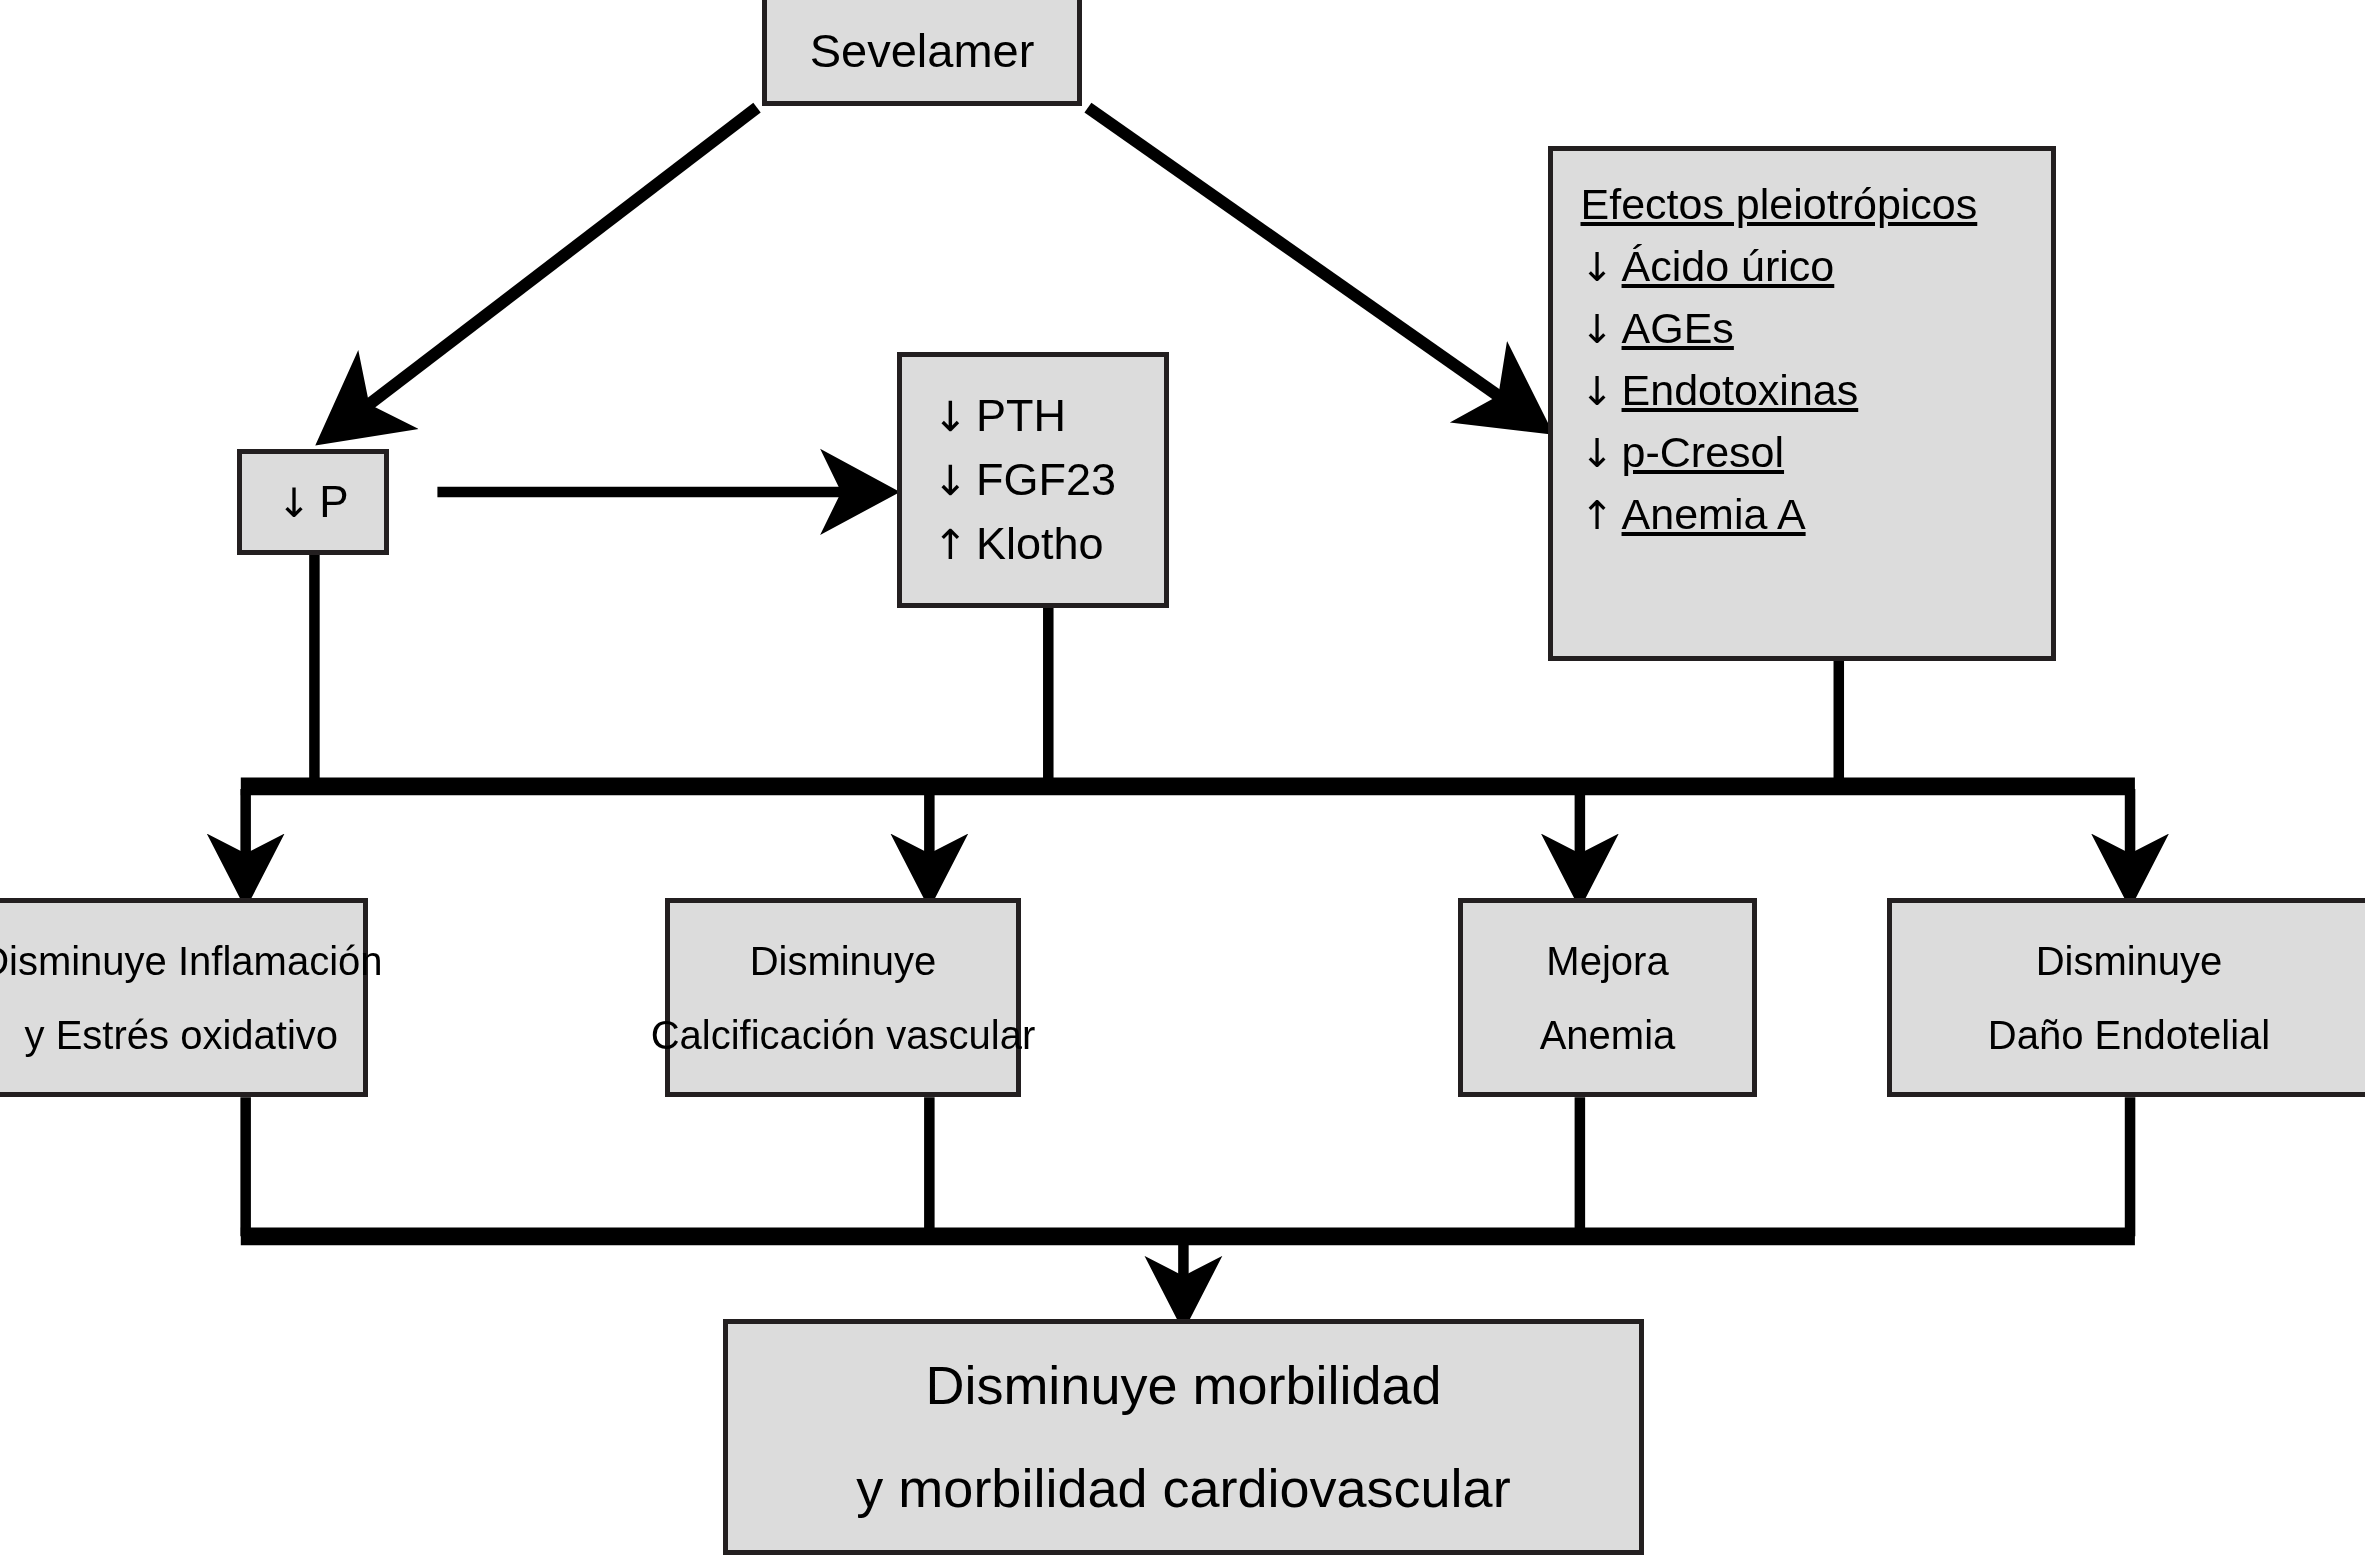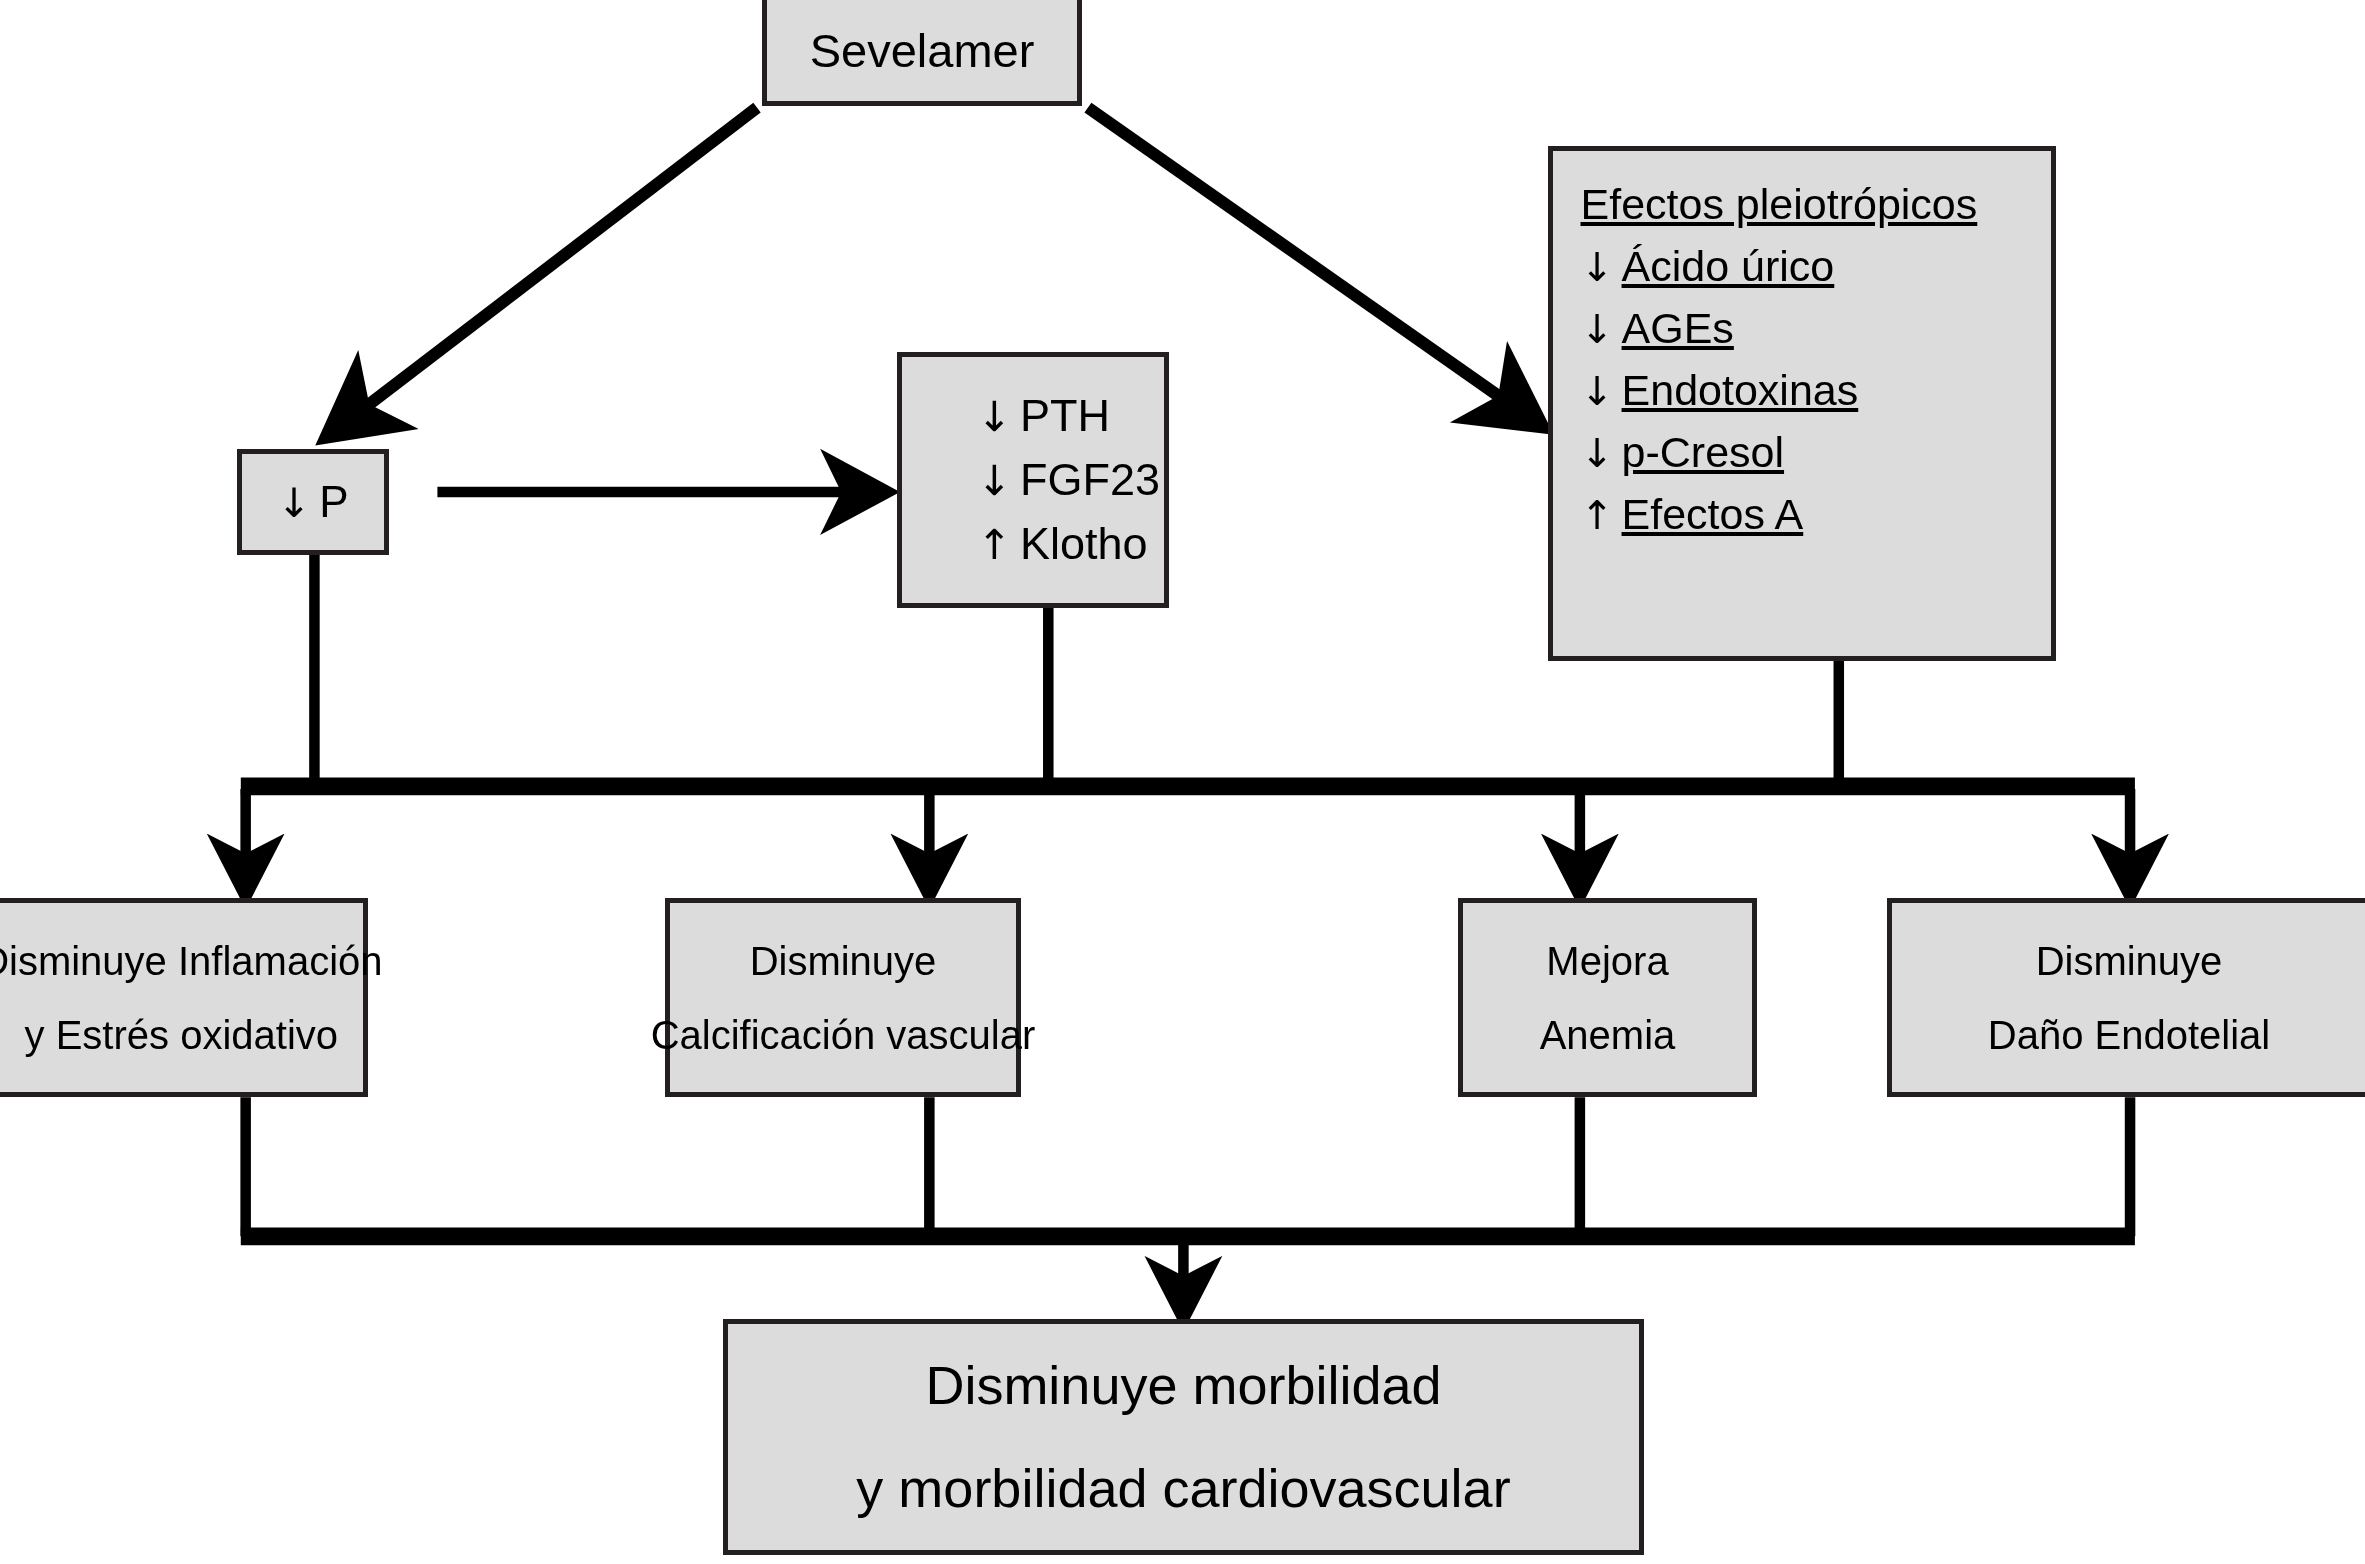--- a/index.html
+++ b/index.html
@@ -13,21 +13,21 @@
   .node .ln{white-space:nowrap;}
   .ctr{text-align:center;}
   .listbox{align-items:flex-start;justify-content:flex-start;}
   .listbox .ln{text-align:left;width:100%;}
 
   
   #n-sevelamer{left:762px;top:-5.7px;width:320px;height:112px;font-size:47px;}
   #n-p{left:237px;top:449px;width:152px;height:106px;font-size:44px;}
   #n-pth{left:897px;top:352px;width:272px;height:256px;
           align-items:flex-start;justify-content:center;padding-left:31px;font-size:45px;}
-  #n-pth .ln{line-height:1.42;margin-left:44px;}
+  #n-pth .ln{line-height:1.42;}
   #n-pleio{left:1548px;top:146px;width:508px;height:515px;font-size:43px;
            padding:23px 0 0 27.5px;text-decoration:underline;}
   #n-pleio .ln{line-height:1.44;}
 
   #n-o1{left:-5.7px;top:898px;width:374px;height:199px;font-size:40px;}
   #n-o2{left:665px;top:898px;width:356px;height:199px;font-size:40px;}
   #n-o3{left:1418px;top:898px;width:299px;height:199px;font-size:40px;margin-left:40px;}
   #n-o4{left:1887px;top:898px;width:484px;height:199px;font-size:40px;}
   #n-o1 .ln,#n-o2 .ln,#n-o3 .ln,#n-o4 .ln{line-height:1.85;}
   #n-final{left:723px;top:1319px;width:921px;height:236px;font-size:54px;}
@@ -90,21 +90,21 @@
     <span class="ln"><span class="arrowch">↓</span><span>FGF23</span></span>
     <span class="ln"><span class="arrowch">↑</span><span>Klotho</span></span>
   </div>
 
   <div class="node listbox" id="n-pleio">
     <span class="ln">Efectos pleiotrópicos</span>
     <span class="ln"><span class="arrowch">↓</span><span>Ácido úrico</span></span>
     <span class="ln"><span class="arrowch">↓</span><span>AGEs</span></span>
     <span class="ln"><span class="arrowch">↓</span><span>Endotoxinas</span></span>
     <span class="ln"><span class="arrowch">↓</span><span>p-Cresol</span></span>
-    <span class="ln"><span class="arrowch">↑</span><span>Efectos A</span></span>
+    <span class="ln"><span class="arrowch">↑</span><span>Anemia A</span></span>
   </div>
 
   <div class="node ctr" id="n-o1">
     <span class="ln">Disminuye Inflamación</span>
     <span class="ln">y Estrés oxidativo</span>
   </div>
 
   <div class="node ctr" id="n-o2">
     <span class="ln">Disminuye</span>
     <span class="ln">Calcificación vascular</span>

